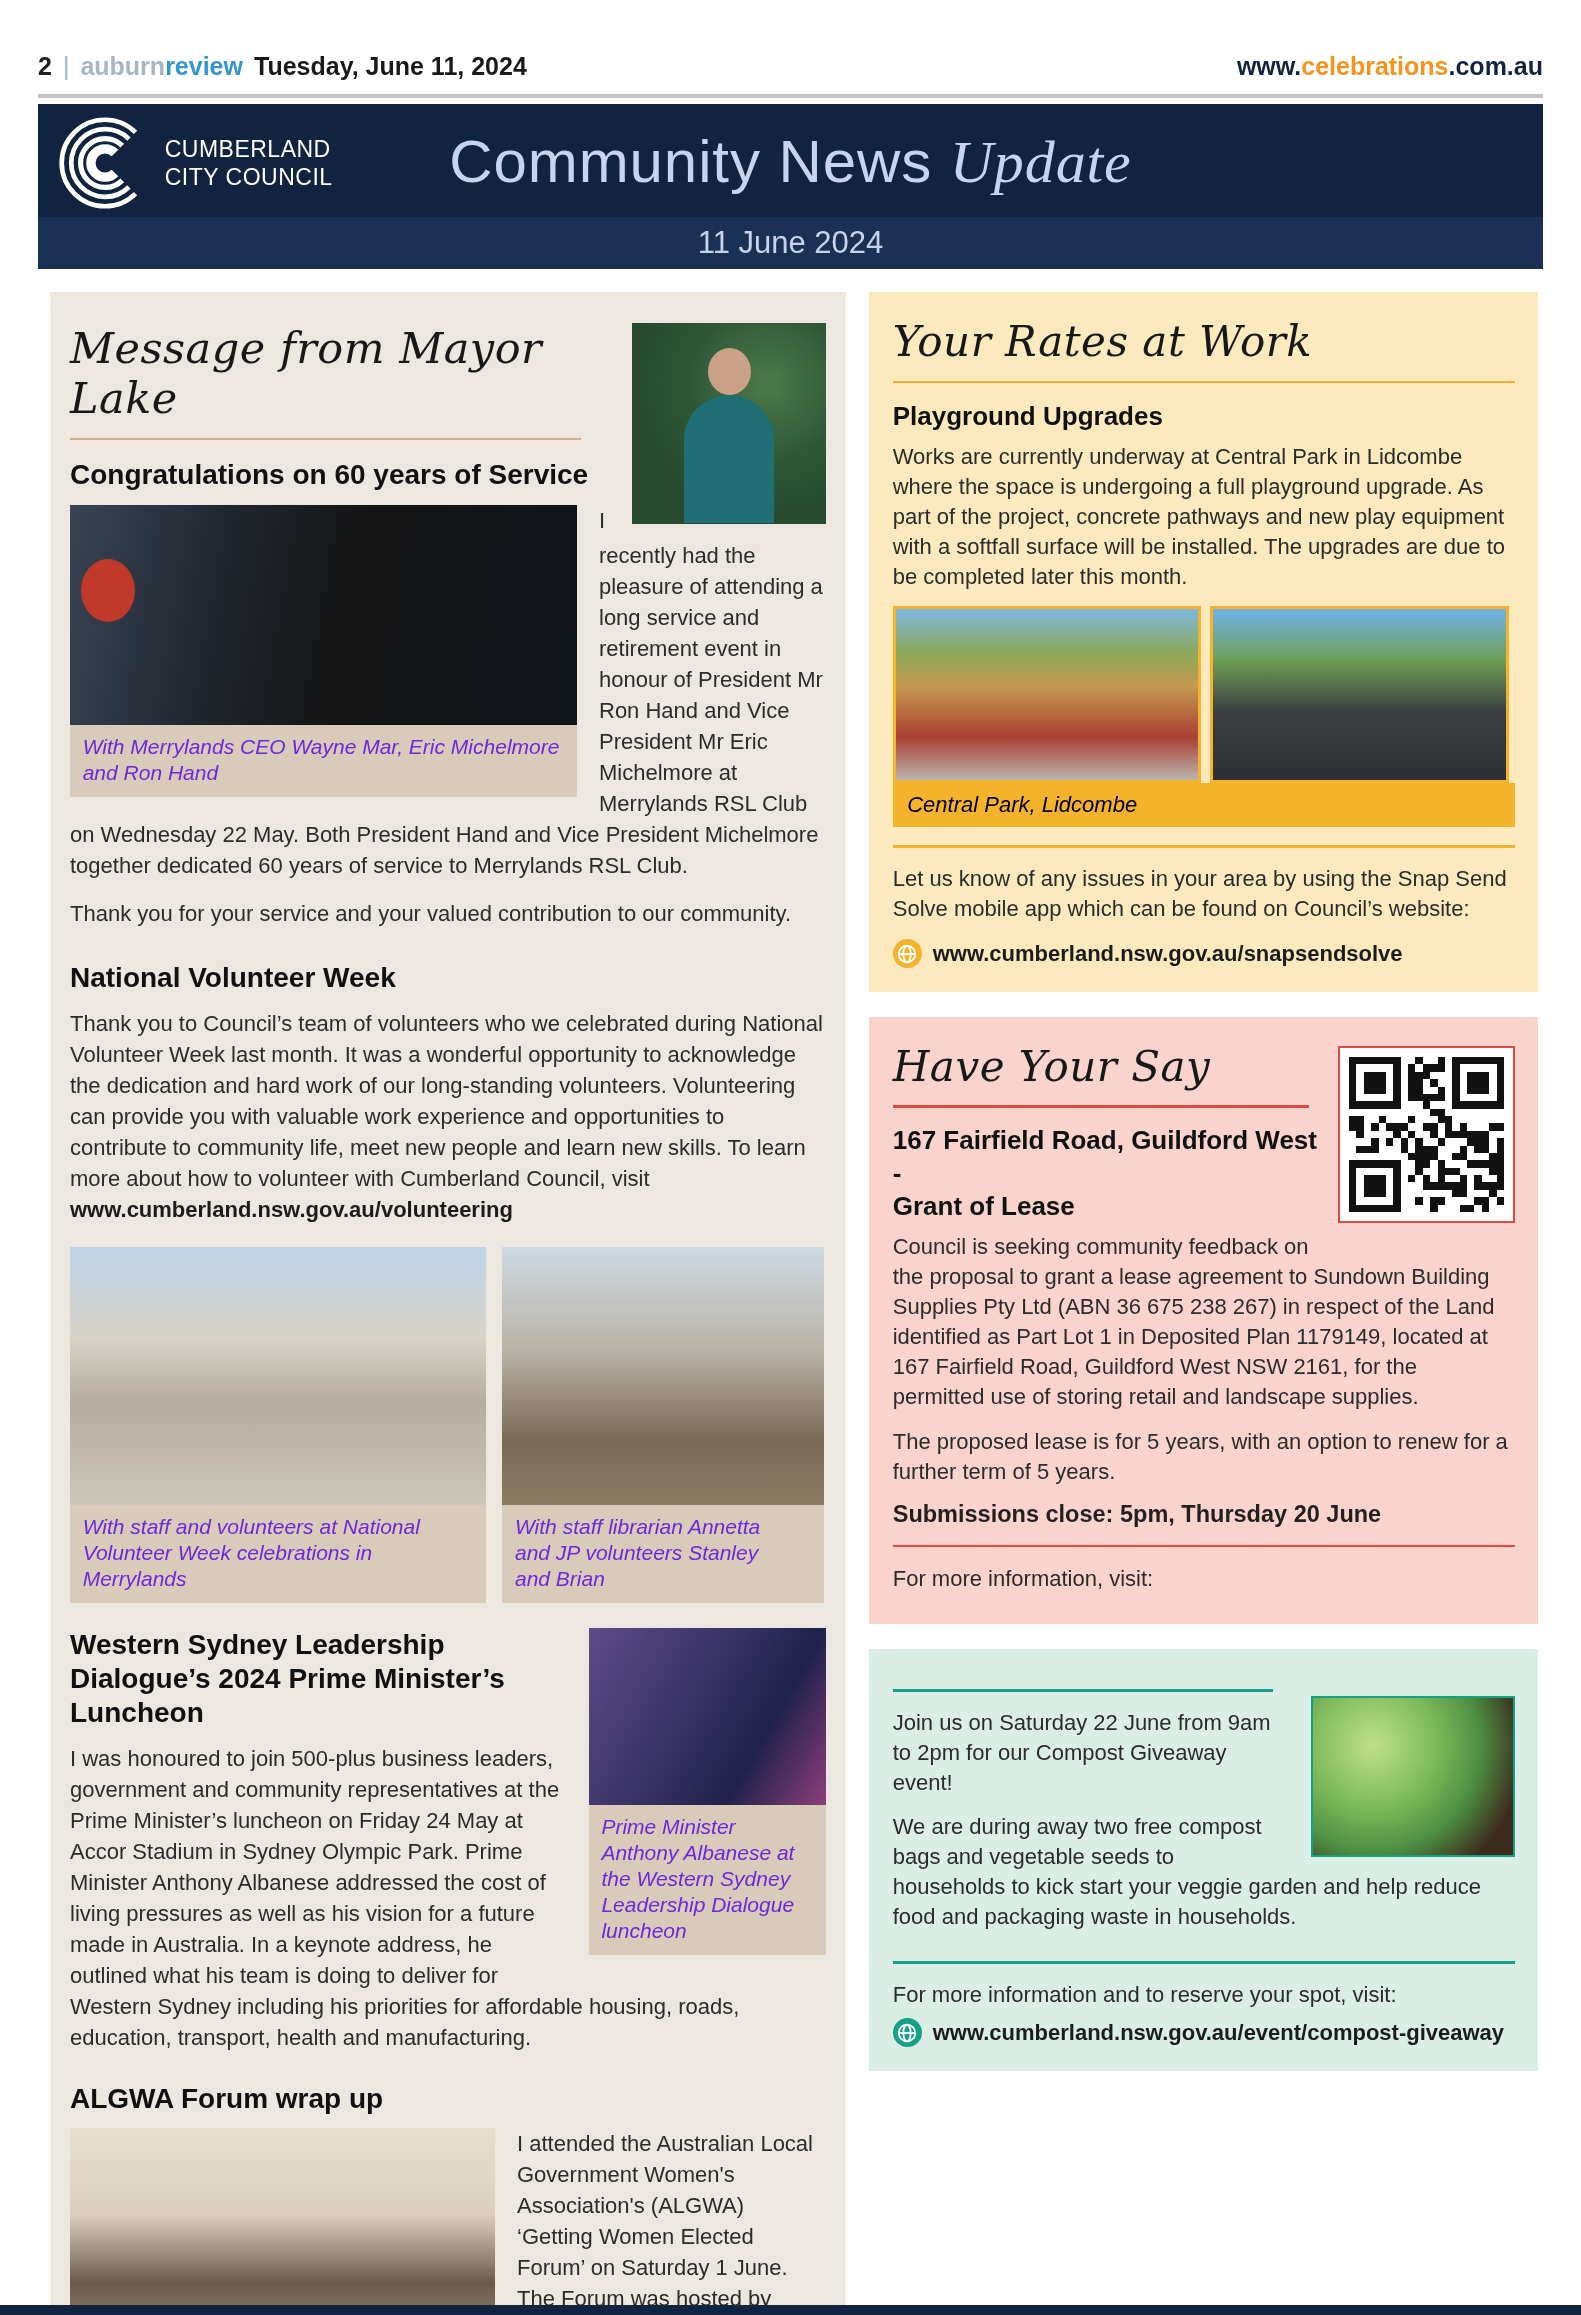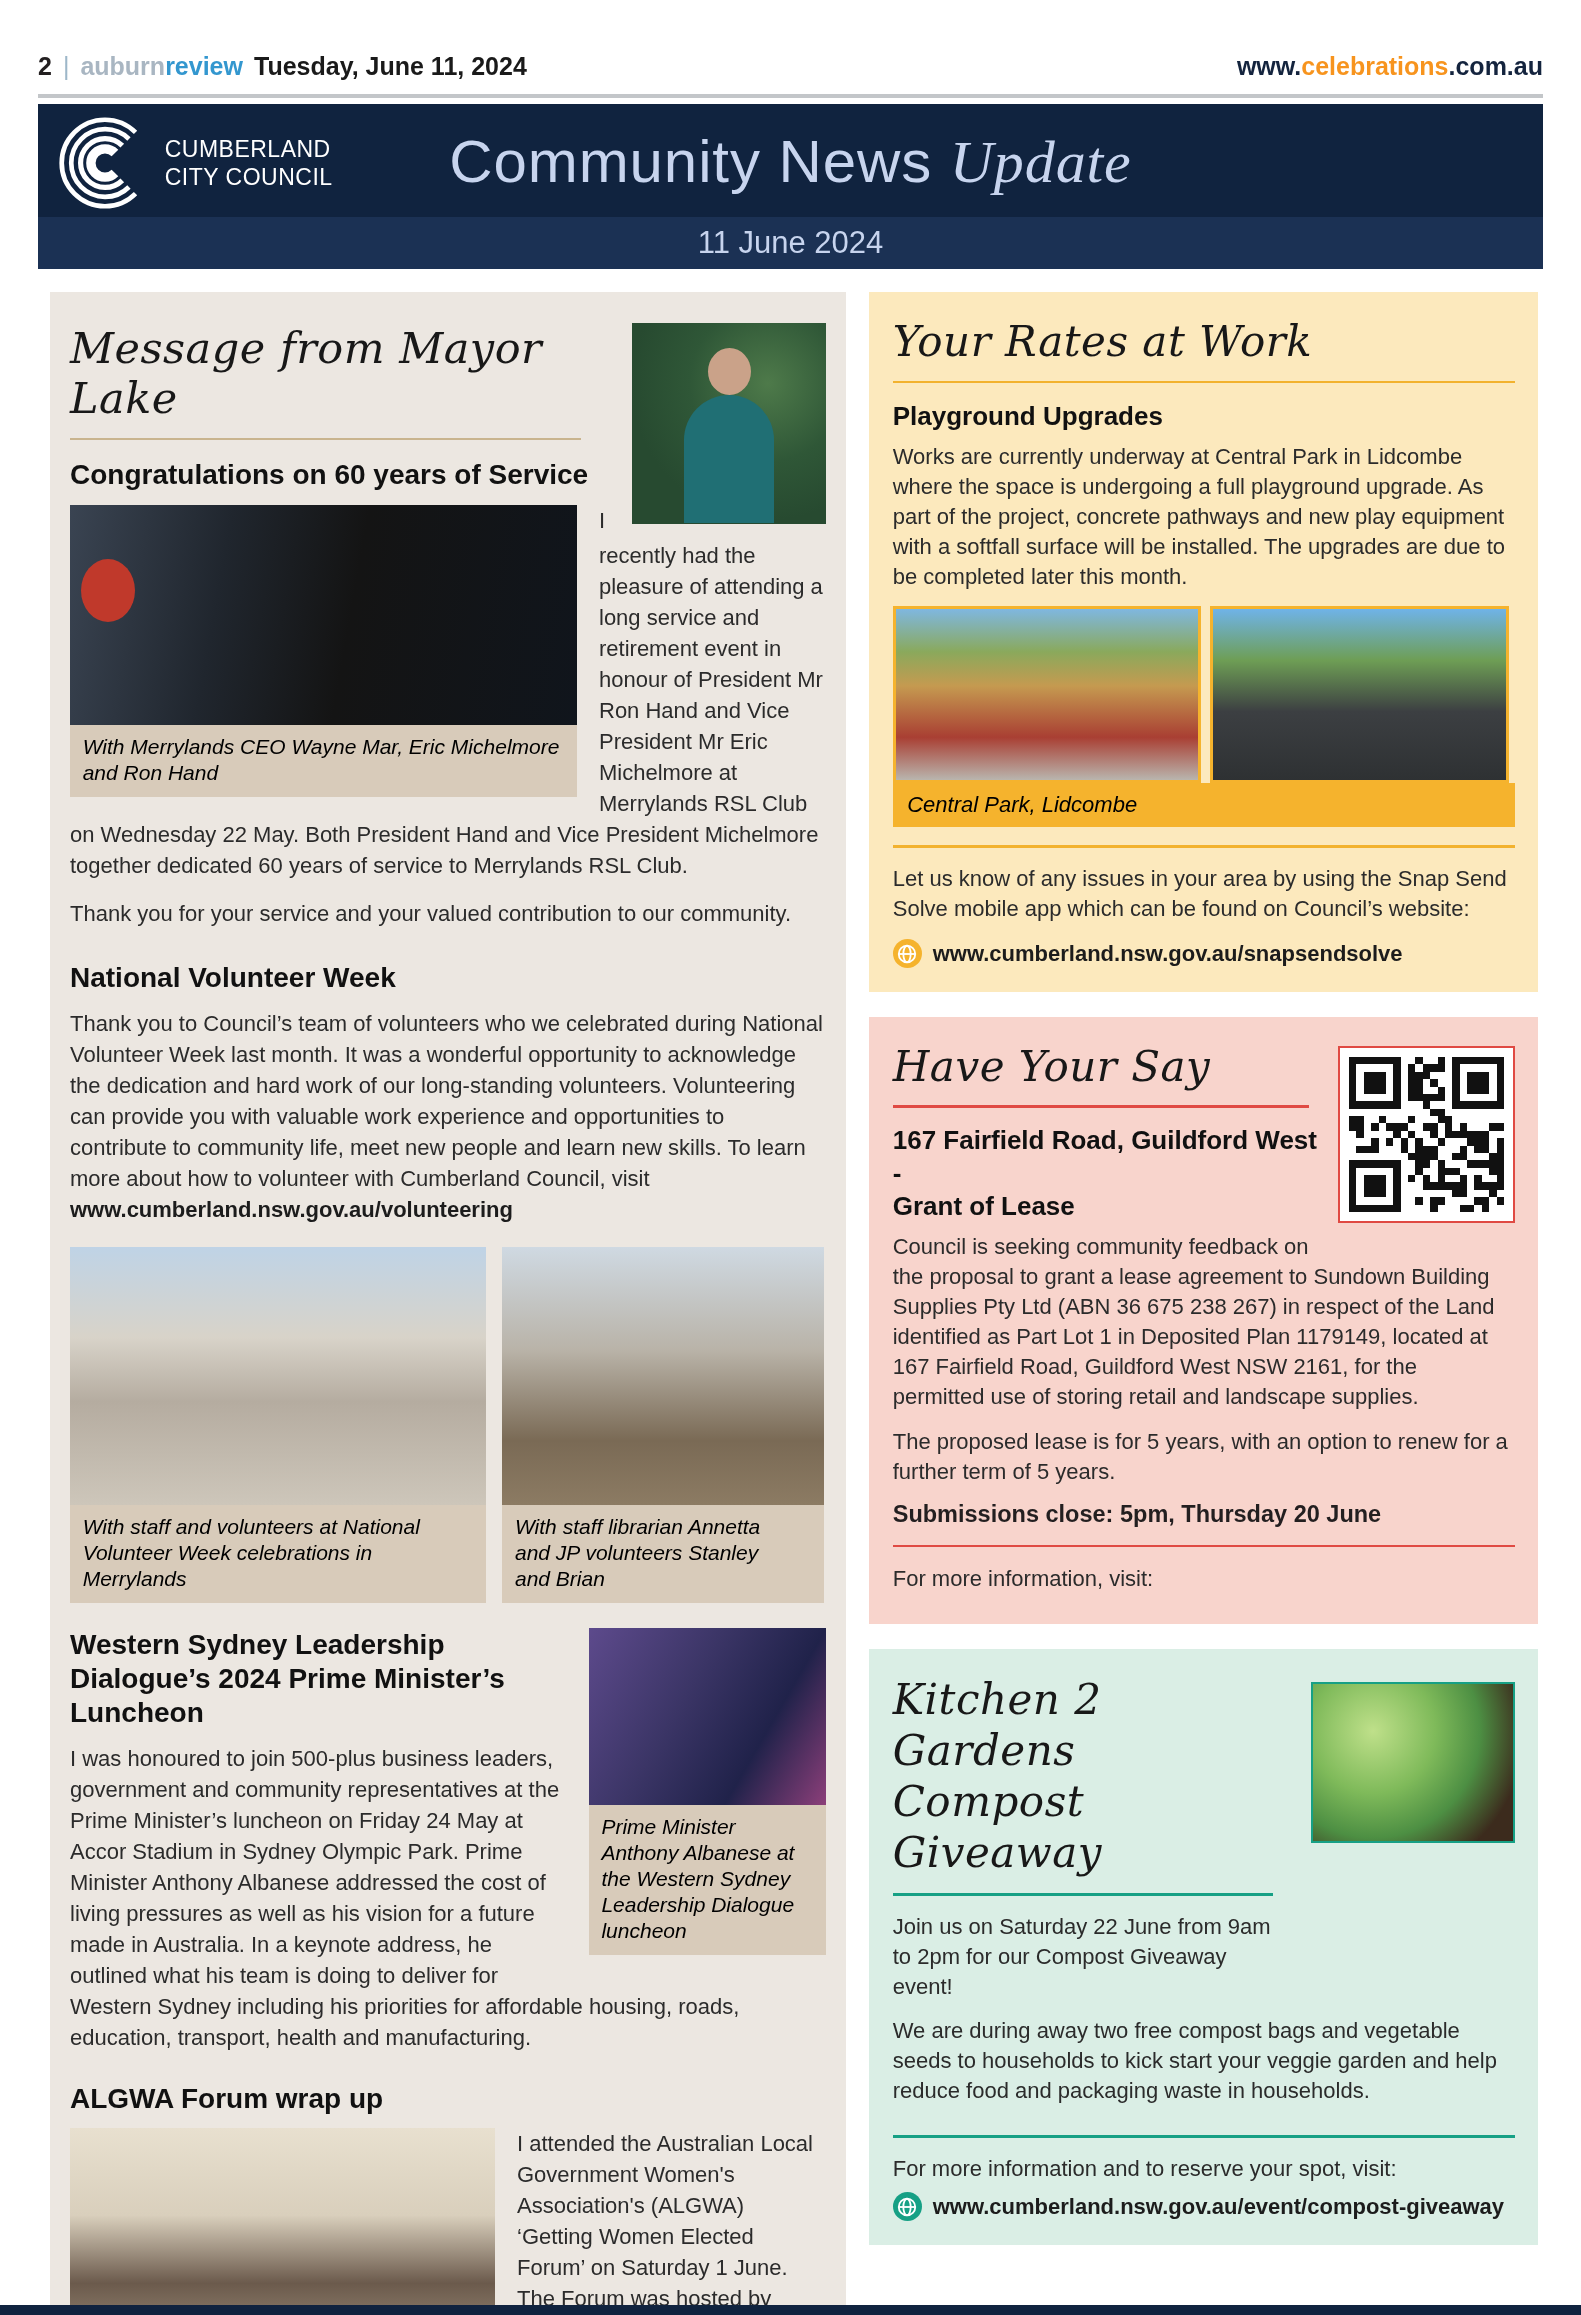--- a/index.html
+++ b/index.html
@@ -34,21 +34,21 @@
   .rightcol { width:669px; display:flex; flex-direction:column; }
 
   .serif-title { font-family:"DejaVu Serif", serif; font-style:italic; font-weight:normal; font-size:43px; color:#181818; letter-spacing:0.5px; }
   .rule { border:none; height:2.7px; margin:14.5px 0 18px 0; }
   .rule.tan { background:#c9b48e; width:511px; margin-left:0; }
   .subhead { font-size:28px; font-weight:bold; color:#111; margin:7.2px 0 12.7px 0; line-height:34px; }
   .body-p { font-size:22px; line-height:31px; color:#2b2b2b; margin-bottom:16.3px; }
   .body-p b, .linkline b { color:#1c1c1c; }
 
   .figure { background:#d8cbba; }
-  .figure .cap { font-style:italic; font-size:21px; line-height:26px; color:#000000; padding:9px 12.7px 11px 12.7px; }
+  .figure .cap { font-style:italic; font-size:21px; line-height:26px; color:#6d28d9; padding:9px 12.7px 11px 12.7px; }
   .ph { display:block; }
 
   .fl { float:left; margin:0 22px 16.3px 0; }
   .fr { float:right; margin:0 0 16.3px 22px; }
   .clear { clear:both; }
 
   .mayor-photo { width:194px; height:201px; background:
       radial-gradient(circle at 70% 30%, #4e7a4a 0%, #2f5737 40%, #274a30 70%),
       #2f5737; position:relative; }
   .mayor-photo::after{ content:""; position:absolute; left:52px; top:72px; width:90px; height:128px; border-radius:45px 45px 0 0; background:#206f74; }
@@ -354,21 +354,20 @@
         <div class="clear"></div>
         <p class="p-body">The proposed lease is for 5 years, with an option to renew for a further term of 5 years.</p>
         <div class="deadline">Submissions close: 5pm, Thursday 20 June</div>
         <hr class="panel-rule" style="margin-top:16.3px;">
         <p class="p-body" style="margin-bottom:7.2px;">For more information, visit:</p>
       </div>
 
       <div class="panel compost">
         <div class="compost-top">
           <span class="ph ph-compost"></span>
-          <h1 class="serif-title"><span>Kitchen 2 Gardens</span><br><span>Compost Giveaway</span></h1>
           <hr class="panel-rule rule-short">
           <p class="p-body" style="max-width:389px;">Join us on Saturday 22 June from 9am to 2pm for our Compost Giveaway event!</p>
           <p class="p-body">We are during away two free compost bags and vegetable seeds to households to kick start your veggie garden and help reduce food and packaging waste in households.</p>
           <div class="clear"></div>
         </div>
         <hr class="panel-rule">
         <p class="p-body" style="margin-bottom:7.2px;">For more information and to reserve your spot, visit:</p>
         <div class="linkline">
           <span class="globe" style="background:#16a085;">
             <svg viewBox="0 0 24 24">

